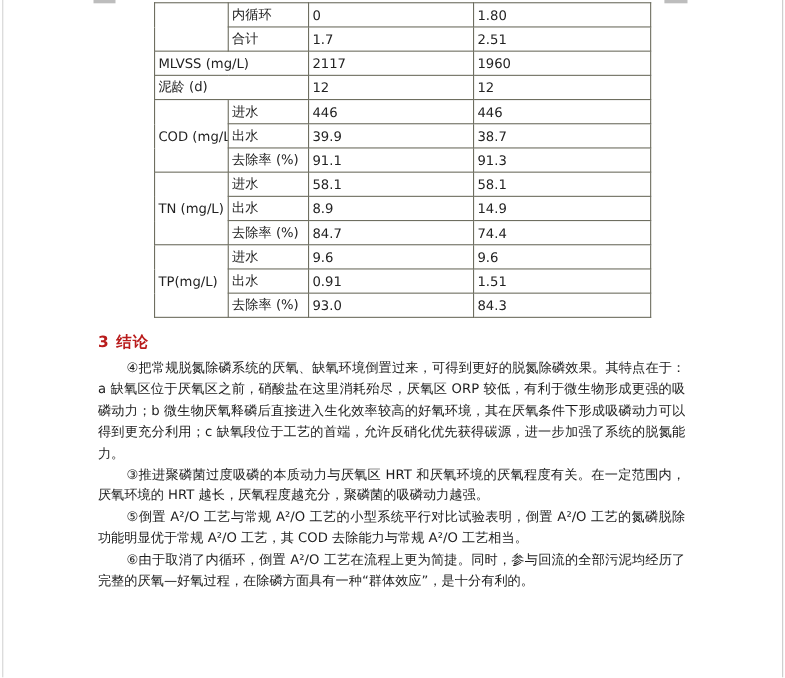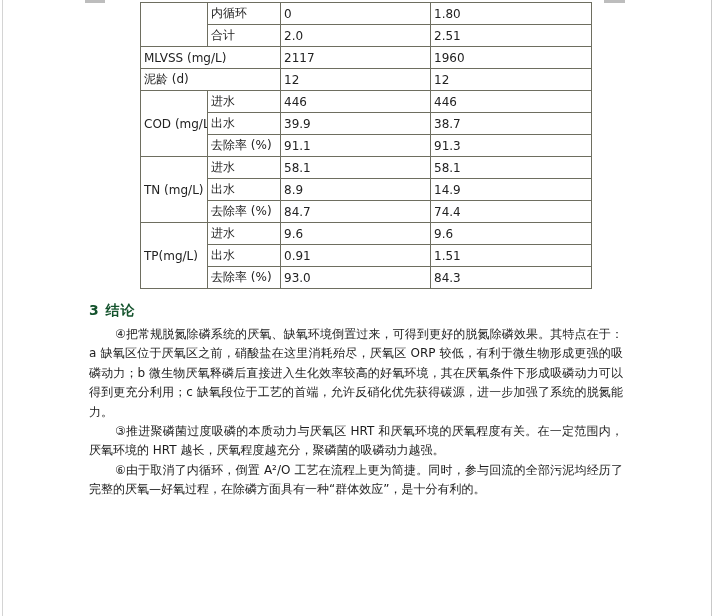--- a/index.html
+++ b/index.html
@@ -45,21 +45,21 @@
     white-space: nowrap;
   }
 
   
   .conclusion {
     position: absolute; left: 89px; top: 302px; width: 534px;
   }
   .conclusion h2 {
     font-size: 14px;
     font-weight: bold;
-    color: #14532d;
+    color: #b91c1c;
     margin: 0 0 5px 0;
     letter-spacing: 1px;
   }
   .conclusion p {
     font-size: 12px;
     line-height: 19.4px;
     text-align: justify;
     text-indent: 26px;
     margin: 0;
     color: #1c1c1c;
@@ -82,21 +82,21 @@
   </colgroup>
   <tbody>
     <tr>
       <td rowspan="2"></td>
       <td>内循环</td>
       <td>0</td>
       <td>1.80</td>
     </tr>
     <tr>
       <td>合计</td>
-      <td>2.0</td>
+      <td>1.7</td>
       <td>2.51</td>
     </tr>
     <tr>
       <td colspan="2">MLVSS (mg/L)</td>
       <td>2117</td>
       <td>1960</td>
     </tr>
     <tr>
       <td colspan="2">泥龄 (d)</td>
       <td>12</td>
@@ -150,14 +150,15 @@
       <td>93.0</td>
       <td>84.3</td>
     </tr>
   </tbody>
 </table>
 
 <div class="conclusion">
   <h2>3 结论</h2>
   <p>④把常规脱氮除磷系统的厌氧、缺氧环境倒置过来，可得到更好的脱氮除磷效果。其特点在于：a 缺氧区位于厌氧区之前，硝酸盐在这里消耗殆尽，厌氧区 ORP 较低，有利于微生物形成更强的吸磷动力；b 微生物厌氧释磷后直接进入生化效率较高的好氧环境，其在厌氧条件下形成吸磷动力可以得到更充分利用；c 缺氧段位于工艺的首端，允许反硝化优先获得碳源，进一步加强了系统的脱氮能力。</p>
   <p>③推进聚磷菌过度吸磷的本质动力与厌氧区 HRT 和厌氧环境的厌氧程度有关。在一定范围内，厌氧环境的 HRT 越长，厌氧程度越充分，聚磷菌的吸磷动力越强。</p>
+  <p>⑤倒置 A²/O 工艺与常规 A²/O 工艺的小型系统平行对比试验表明，倒置 A²/O 工艺的氮磷脱除功能明显优于常规 A²/O 工艺，其 COD 去除能力与常规 A²/O 工艺相当。</p>
   <p>⑥由于取消了内循环，倒置 A²/O 工艺在流程上更为简捷。同时，参与回流的全部污泥均经历了完整的厌氧—好氧过程，在除磷方面具有一种“群体效应”，是十分有利的。</p>
 </div>
 
 </body></html>

